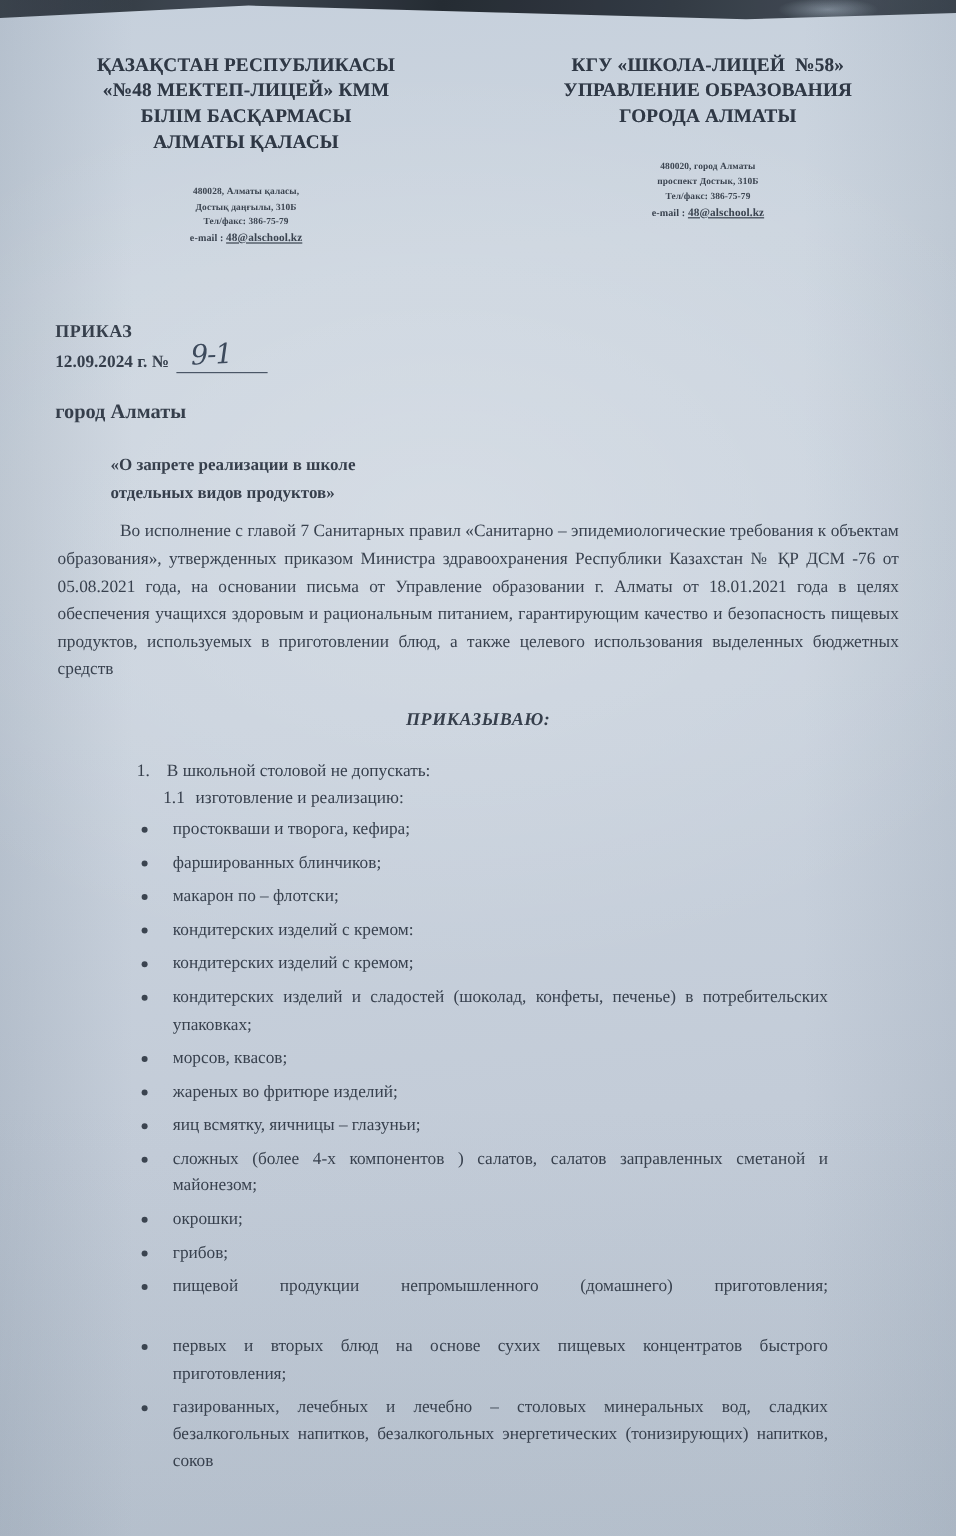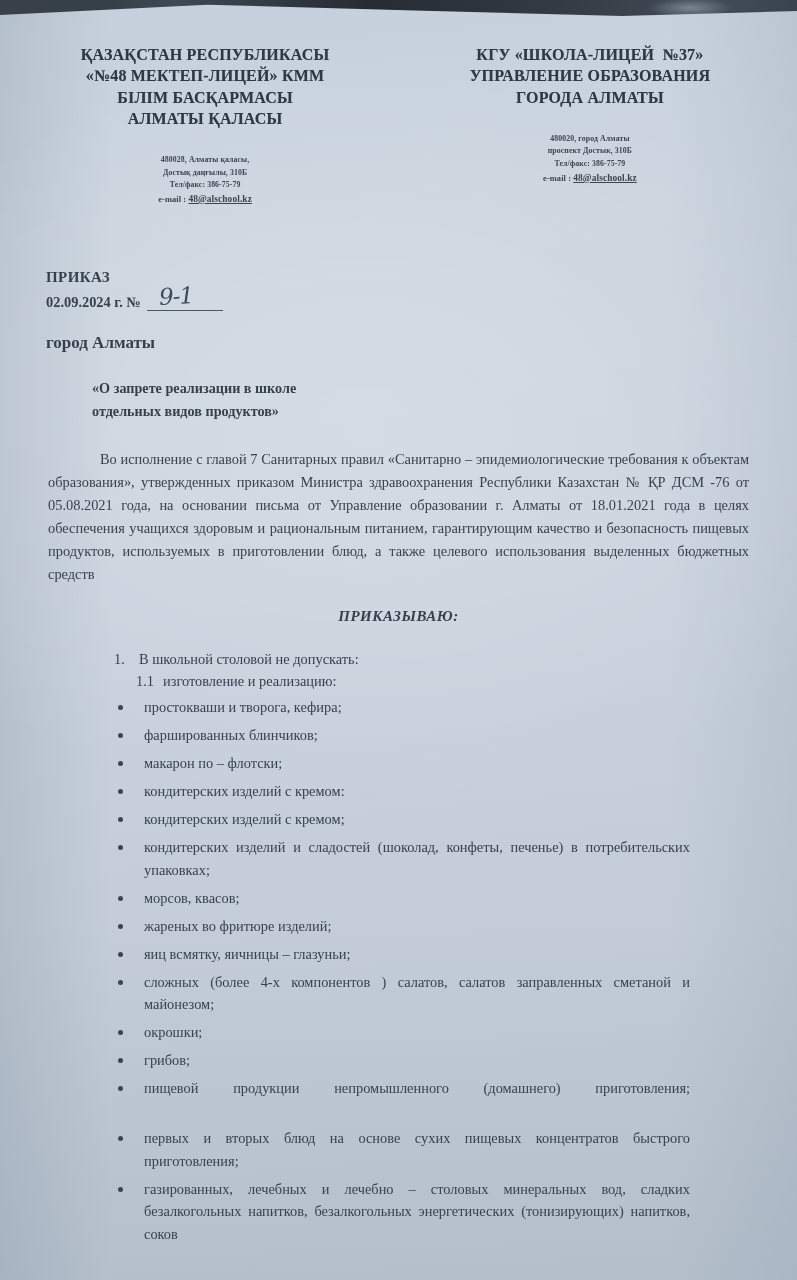--- a/index.html
+++ b/index.html
@@ -122,21 +122,21 @@
     margin-top: 24px;
     margin-left: 46px;
     font-weight: bold;
     font-size: 14.2px;
     line-height: 1.58;
   }
   .subject .ln { display: block; }
 
   
   .preamble {
-    margin-top: 26px;
+    margin-top: 10px;
     padding: 0 22px 0 22px;
     font-size: 14.4px;
     line-height: 1.60;
     text-align: justify;
     text-indent: 52px;
     color: #38414e;
   }
   .decree {
     margin-top: 22px;
     text-align: center;
@@ -218,38 +218,38 @@
         <div class="addr">
           <span class="ln">480028, Алматы қаласы,</span>
           <span class="ln">Достық даңғылы, 310Б</span>
           <span class="ln">Тел/факс: 386-75-79</span>
           <span class="ln email"><span>e-mail : </span><u>48@alschool.kz</u></span>
         </div>
       </div>
 
       <div class="lh-col right">
         <div class="org-name">
-          <span class="ln">КГУ «ШКОЛА-ЛИЦЕЙ  №37»</span>
+          <span class="ln">КГУ «ШКОЛА-ЛИЦЕЙ  №58»</span>
           <span class="ln">УПРАВЛЕНИЕ ОБРАЗОВАНИЯ</span>
           <span class="ln">ГОРОДА АЛМАТЫ</span>
         </div>
         <div class="addr">
           <span class="ln">480020, город Алматы</span>
           <span class="ln">проспект Достык, 310Б</span>
           <span class="ln">Тел/факс: 386-75-79</span>
           <span class="ln email"><span>e-mail : </span><u>48@alschool.kz</u></span>
         </div>
       </div>
 
     </div>
 
     <div class="order-head">
       <div class="order-word">ПРИКАЗ</div>
       <div class="order-line">
-        <span>02.09.2024 г.  №</span>
+        <span>12.09.2024 г.  №</span>
         <span class="order-num-slot">
           <span class="handwritten">9-1</span>
         </span>
       </div>
       <div class="city">город Алматы</div>
       <div class="subject">
         <span class="ln">«О запрете реализации  в школе</span>
         <span class="ln">отдельных видов  продуктов»</span>
       </div>
     </div>

